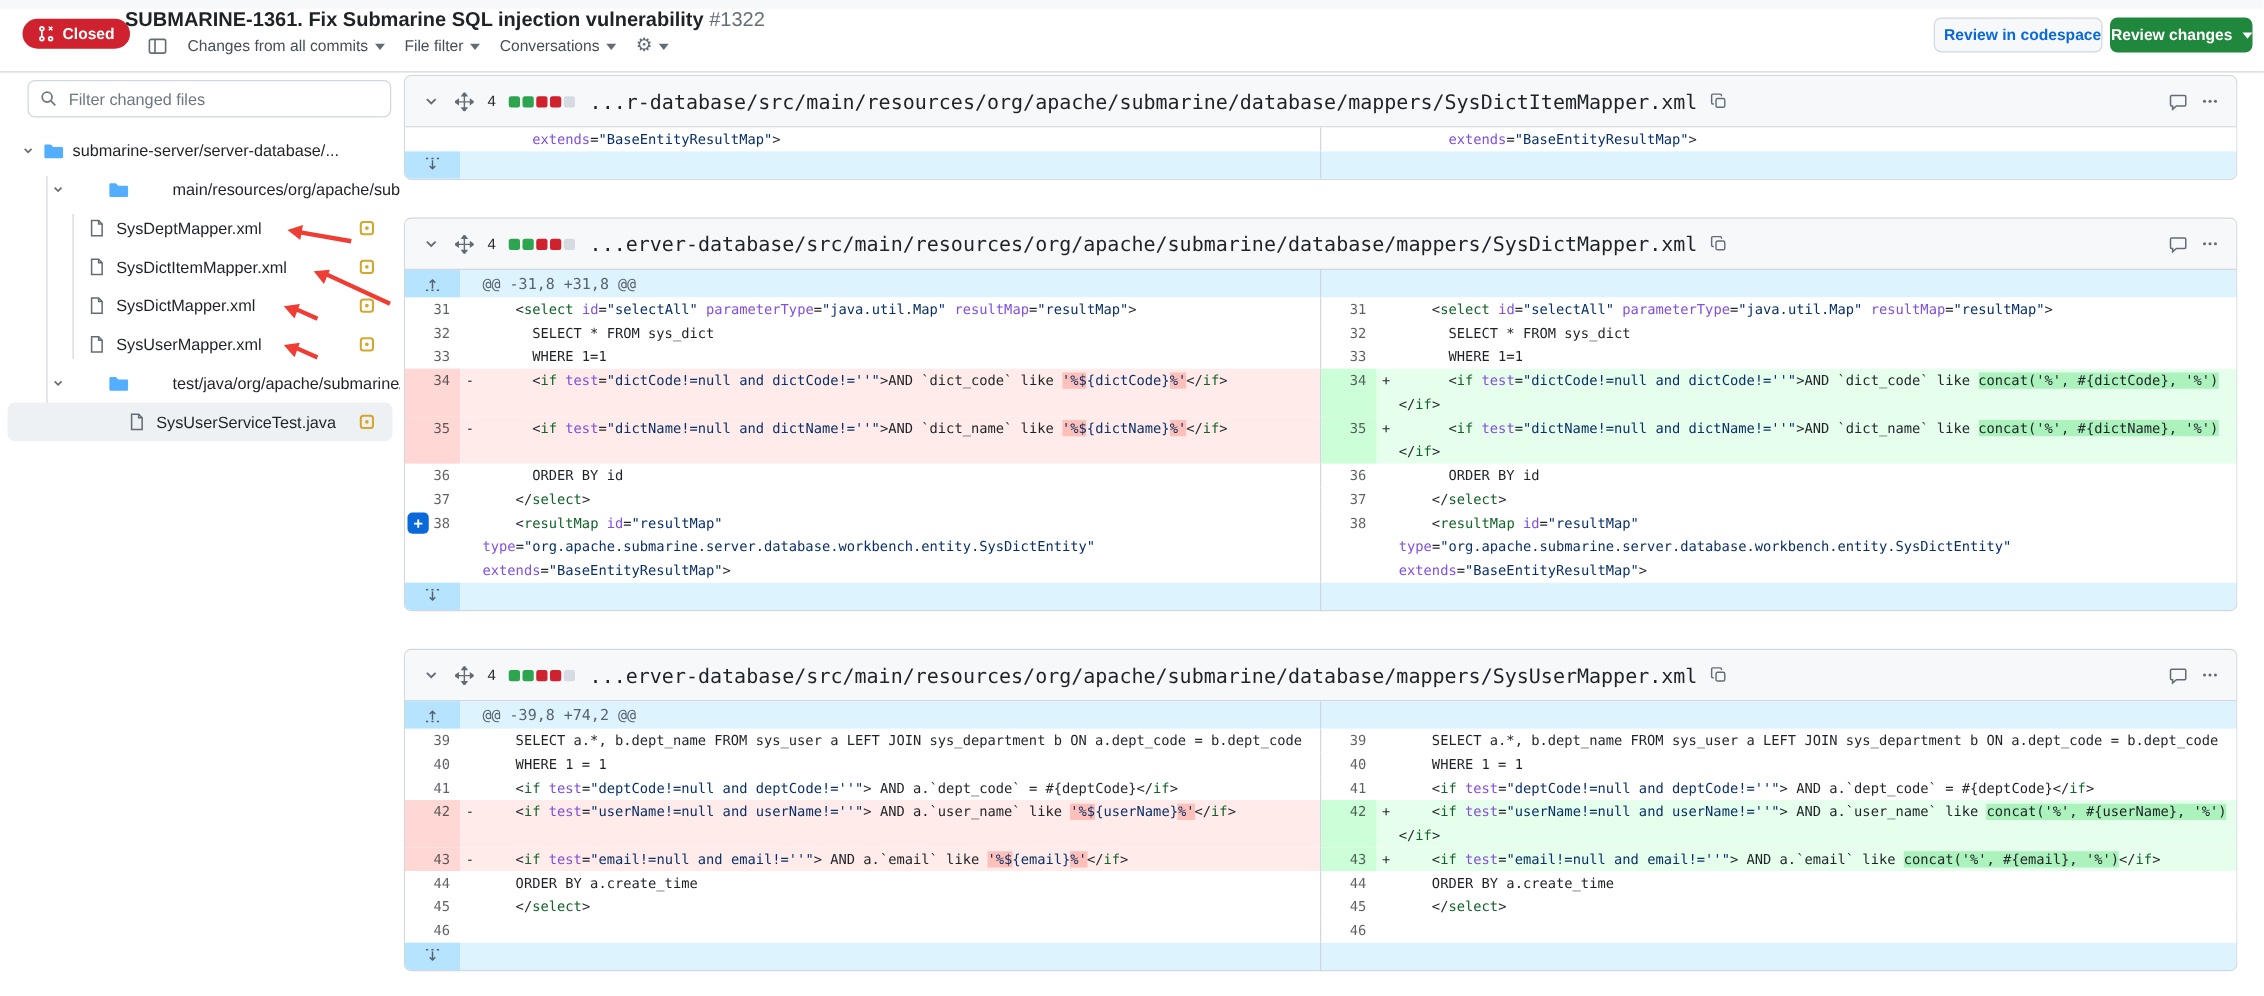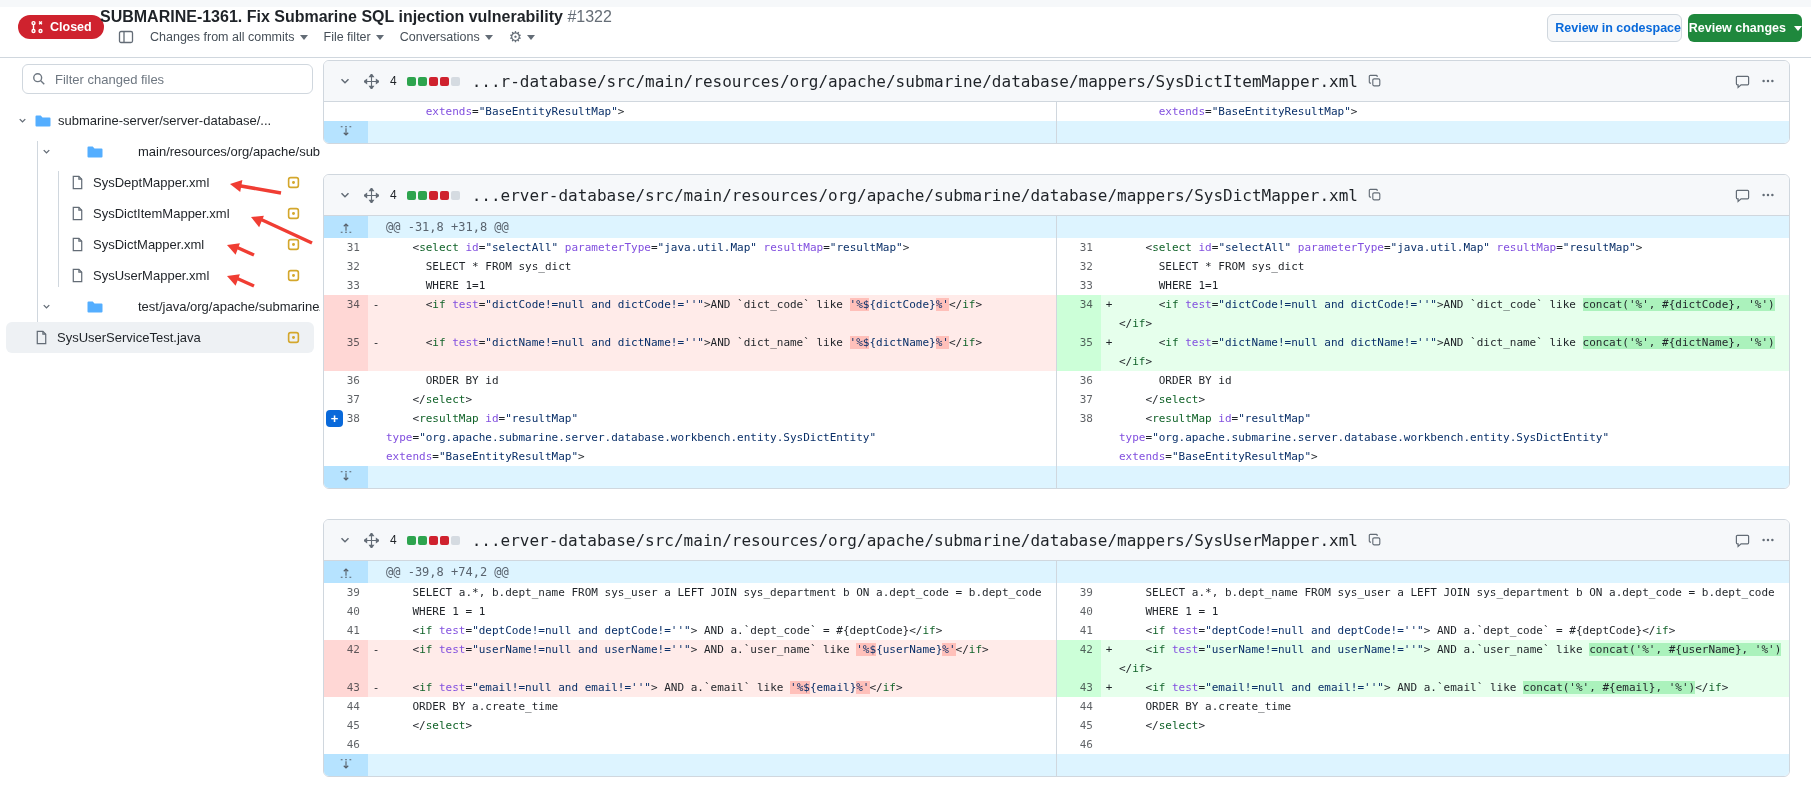--- a/index.html
+++ b/index.html
@@ -33,21 +33,21 @@
   #filter-input::placeholder{color:#6e7781;}
   #file-tree{position:absolute;left:0;top:48px;width:320px;}
   .trow{position:relative;height:31px;display:flex;align-items:center;gap:7px;font-size:13px;cursor:pointer;}
   .trow.sel{background:#eef1f4;border-radius:6px;margin:0 6px;}
   .trow .tchev{width:12px;height:12px;flex:none;display:flex;align-items:center;justify-content:center;}
   .trow .ticon{width:16px;height:16px;flex:none;}
   .trow .tlabel{white-space:nowrap;overflow:hidden;}
   .trow .tmod{position:absolute;left:287px;top:9px;width:13px;height:13px;}
   .trow.sel .tmod{left:281px;}
   .d0{padding-left:16px;} .d1{padding-left:40px;gap:35px;} .d2{padding-left:70px;}
-  .trow.sel.d2{padding-left:28px;}
+  .trow.sel.d2{padding-left:96px;}
   .tguide{position:absolute;width:1px;background:#d0d7de;}
   #arrow-layer{left:0;top:57px;width:320px;height:320px;pointer-events:none;}
   
   #diff-list{left:323px;top:57px;width:1467px;height:740px;overflow:hidden;}
   .dpanel{border:1px solid #d0d7de;border-radius:6px;margin:0 0 30px 0;overflow:hidden;background:#fff;}
   .dpanel:first-child{margin-top:3px;}
   .dheader{height:40px;background:#f6f8fa;border-bottom:1px solid #d0d7de;display:flex;
      align-items:center;gap:8px;padding:0 12px;}
   .hicon{display:flex;align-items:center;justify-content:center;width:18px;height:18px;cursor:pointer;flex:none;}
   .stat-num{font-size:12px;color:#1f2328;margin-left:2px;}

